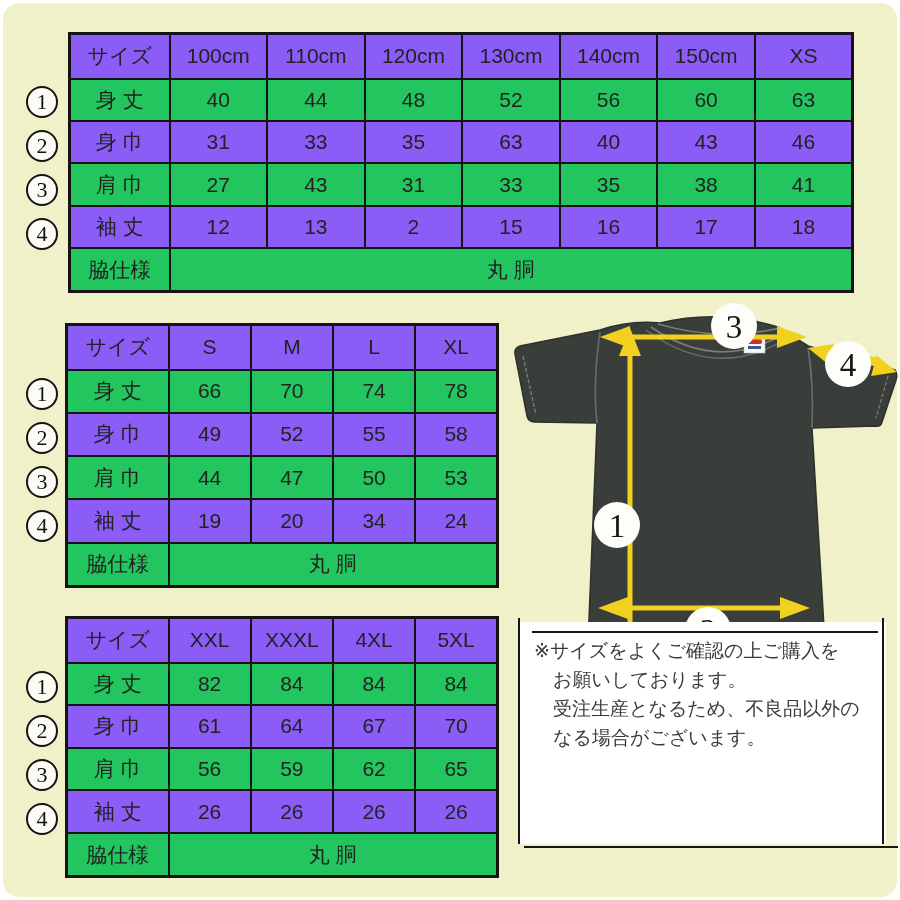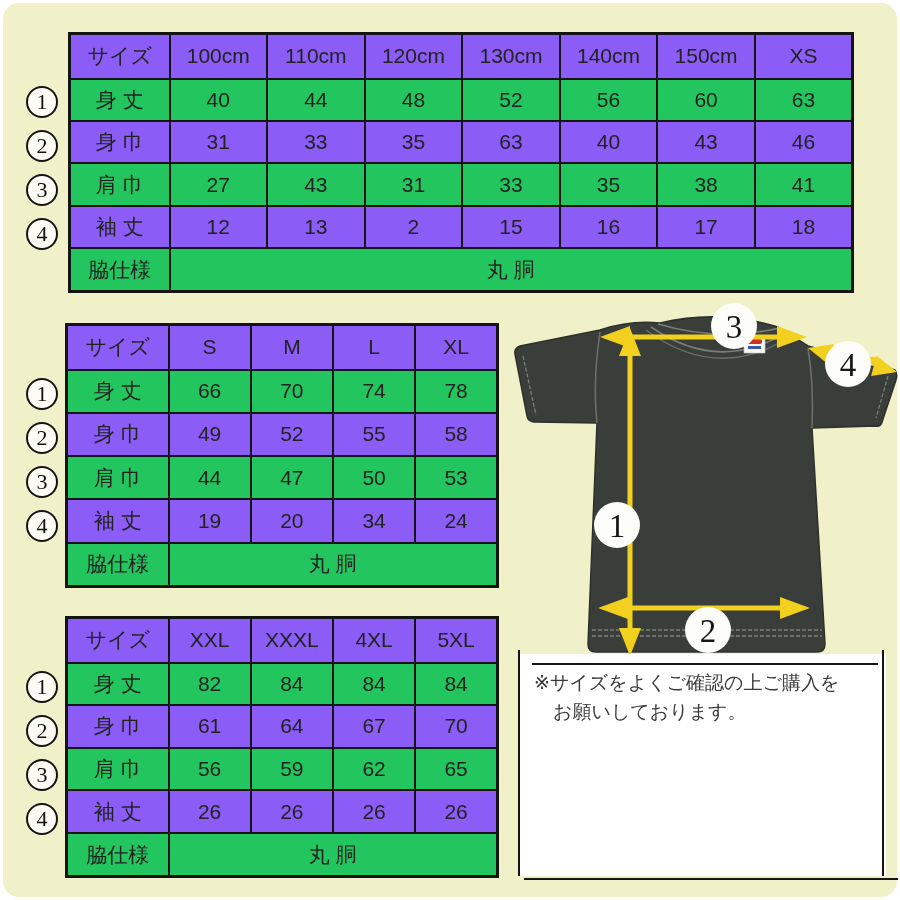--- a/index.html
+++ b/index.html
@@ -27,21 +27,21 @@
   .marker{width:32px;height:32px;border:2px solid #141414;border-radius:50%;background:#fcfcf4;
           box-sizing:border-box;font-family:"Liberation Serif","DejaVu Serif",serif;
           font-size:22px;line-height:27px;text-align:center;color:#111;}
 
   
   .shirt-wrap{position:absolute;left:510px;top:296px;width:390px;height:364px;}
   .shirt-wrap svg{display:block;}
   .circ-num{font-family:"Liberation Serif","DejaVu Serif",serif;font-size:33px;fill:#161616;}
 
   
-  .notes{position:absolute;left:516px;top:648px;width:382px;height:238px;}
+  .notes{position:absolute;left:516px;top:616px;width:382px;height:238px;}
   .notes .bg{position:absolute;left:4px;top:6px;width:366px;height:222px;background:#ffffff;}
   .notes .ln{position:absolute;background:#151515;}
   .nl-left{left:2px;top:2px;width:2px;height:226px;}
   .nl-right{left:366px;top:2px;width:2px;height:226px;}
   .nl-top{left:16px;top:15px;width:346px;height:2px;}
   .nl-bottom{left:8px;top:230px;width:374px;height:2px;}
   .notes-text{position:absolute;left:18px;top:20px;width:348px;
               font-size:19px;line-height:29px;color:#3a3a3a;letter-spacing:0;}
   .notes-text .ind{padding-left:19px;}
 </style>
@@ -317,15 +317,17 @@
 
   <div class="notes">
     <div class="bg"></div>
     <div class="ln nl-left"></div>
     <div class="ln nl-right"></div>
     <div class="ln nl-top"></div>
     <div class="ln nl-bottom"></div>
     <div class="notes-text">
         <div class="">※サイズをよくご確認の上ご購入を</div>
         <div class="ind">お願いしております。</div>
+        <div class="ind">受注生産となるため、不良品以外の</div>
+        <div class="ind">なる場合がございます。</div>
       </div>
   </div>
 </div>
 
 </body></html>

